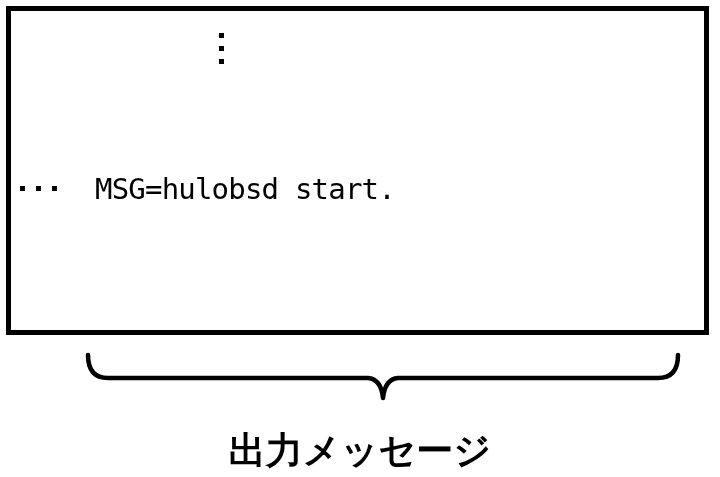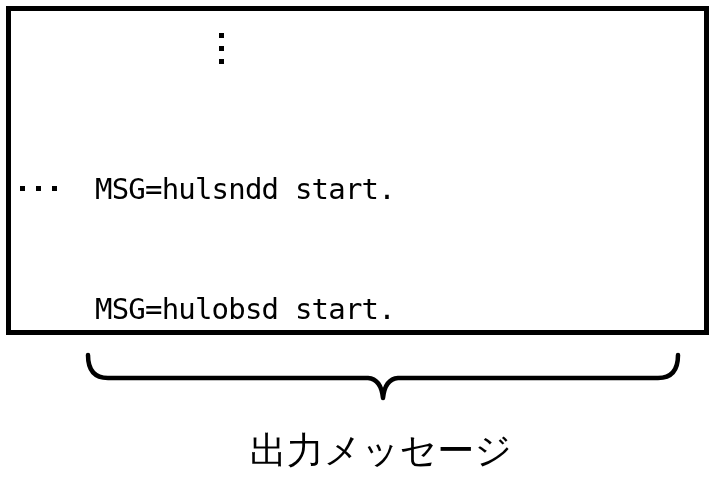--- a/index.html
+++ b/index.html
@@ -64,28 +64,29 @@
   }
   .brace {
     position: absolute;
     left: 80px;
     top: 348px;
     width: 610px;
     height: 58px;
   }
   .caption {
     position: absolute;
-    left: 381px;
+    left: 360px;
     top: 430px;
     transform: translateX(-50%);
     font-family: "DejaVu Sans", sans-serif;
     font-size: 37px;
     line-height: 42px;
     white-space: nowrap;
     color: #000000;
+    font-weight: bold;
   }
 </style>
 </head>
 <body>
 
 <div class="stage">
 
   <div class="console-box"></div>
 
   <div class="v-ellipsis">
@@ -94,21 +95,20 @@
     <i class="dot"></i>
   </div>
 
   <div class="h-dots">
     <i class="dot"></i>
     <i class="dot"></i>
     <i class="dot"></i>
   </div>
 
   <div class="console-lines">
-    <div class="console-line">MSG=hulsndd start.</div>
     <div class="console-line">MSG=hulobsd start.</div>
     
     
     
   </div>
 
   <svg class="brace" viewBox="0 0 610 58" xmlns="http://www.w3.org/2000/svg">
     <path d="M8,7 Q8,30 28,30 H288 Q301,31 303,50 Q305,31 318,30 H578 Q598,30 598,7" fill="none" stroke="#000000" stroke-width="4.5" stroke-linecap="round" stroke-linejoin="round"></path>
   </svg>
 

